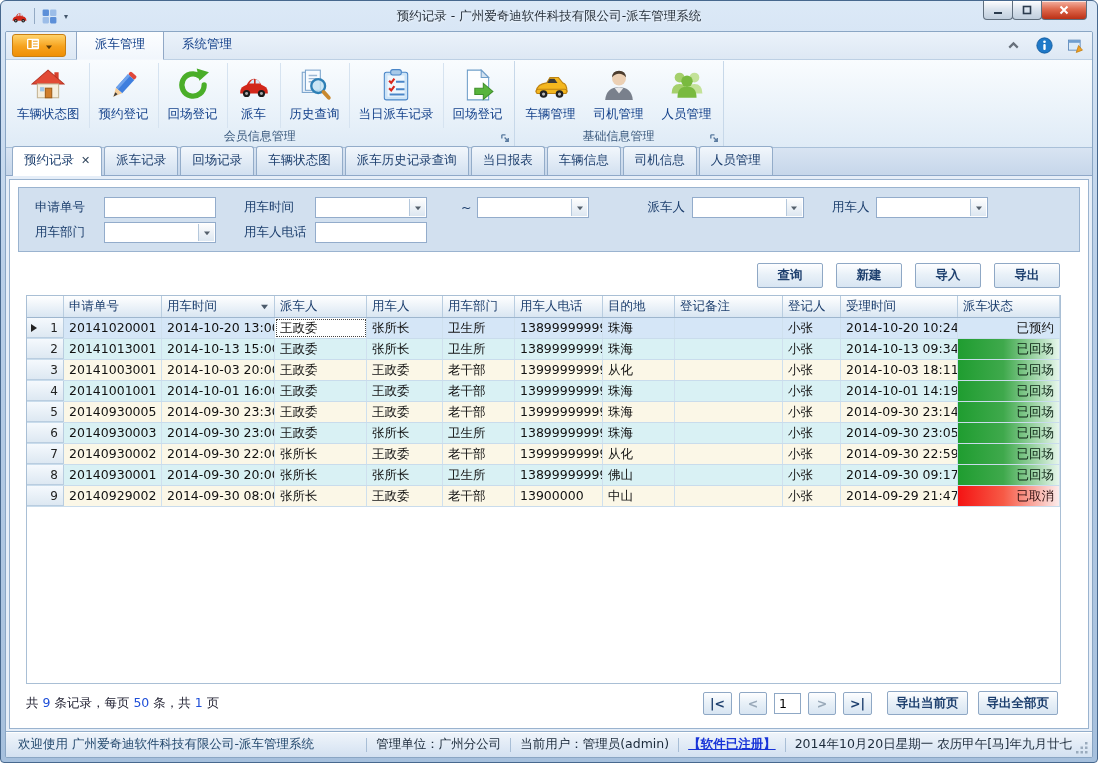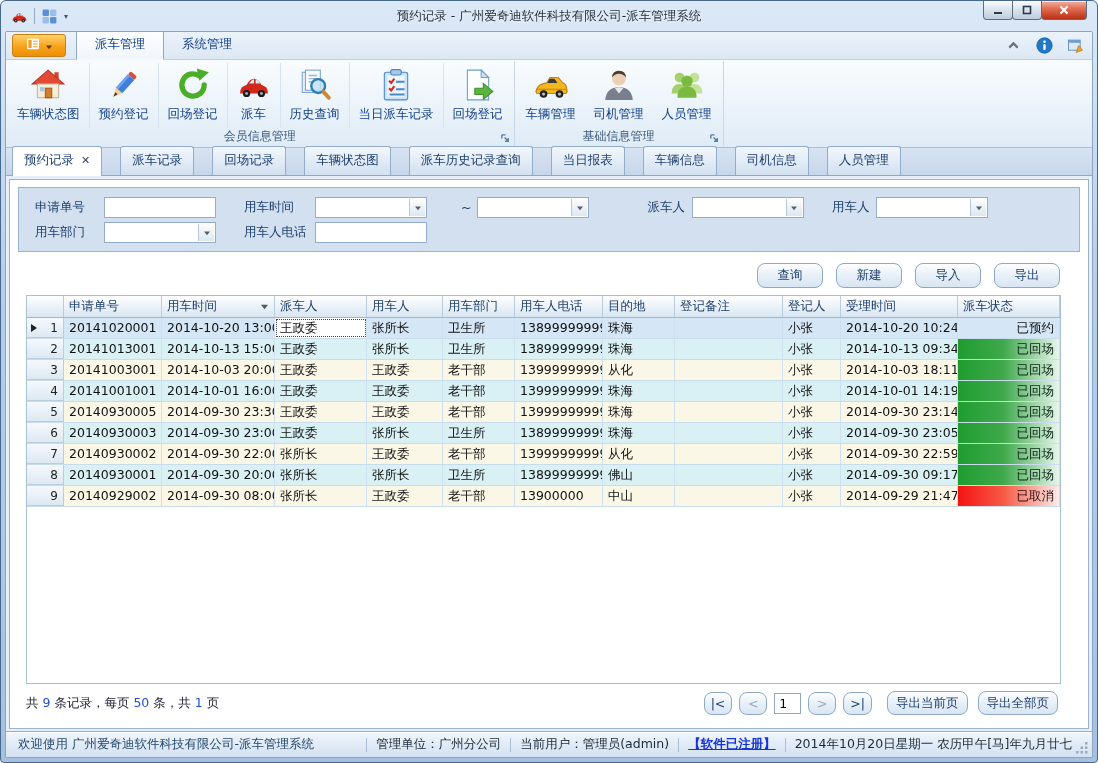--- a/index.html
+++ b/index.html
@@ -50,21 +50,21 @@
   .rbtn { display:flex; flex-direction:column; align-items:center; padding:5px 9px 2px; }
   .rgroup.withsep .rbtn + .rbtn { border-left:1px solid #d6e3f0; }
   .rbtn .ric { width:34px; height:34px; }
   .rbtn .ric svg { width:100%; height:100%; }
   .rbtn .rlbl { margin-top:4px; font-size:12.5px; color:#15428b; white-space:nowrap; }
   .glbl { height:18px; text-align:center; font-size:12px; color:#3b5a7e; line-height:16px; }
   .launcher { position:absolute; right:3px; bottom:2px; width:11px; height:11px; display:inline-flex; }
   .launcher svg { width:100%; height:100%; }
   
   .doctabs { height:28px; background:linear-gradient(#d8e4f2,#c6d6ea);
-    border-bottom:1px solid #8fa8c8; display:flex; align-items:flex-end; padding:12px 0 0 6px; gap:18px; }
+    border-bottom:1px solid #8fa8c8; display:flex; align-items:flex-end; padding:12px 0 0 6px; gap:2px; }
   .dtab { padding:5px 11px 6px; font-size:12.5px; color:#1d3f6e; white-space:nowrap;
     background:linear-gradient(#f2f7fc,#d2e0f0); border:1px solid #93acc9; border-bottom:none;
     border-radius:3px 3px 0 0; display:flex; align-items:center; gap:7px; }
   .dtab.active { background:#fff; margin-bottom:-1px; padding-bottom:7px; }
   .dtab .closex { font-size:11px; font-weight:bold; color:#33475e; line-height:1; }
   
   .client { flex:1; background:#fff; margin:3px 3px 2px; border:1px solid #9ab3cf;
     display:flex; flex-direction:column; overflow:hidden; }
   .search-panel { margin:7px 8px 0; background:#d2e0ef; border:1px solid #9ab3cf; padding:7px 8px 6px 16px; }
   .srow { display:flex; align-items:center; height:25px; }
@@ -74,22 +74,22 @@
   .tin { width:112px; height:21px; border:1px solid #93accb; background:#fff; padding:0 4px;
     font-family:inherit; font-size:12px; }
   .dd { position:relative; width:112px; height:21px; background:#fff; border:1px solid #93accb; }
   .ddcaret { position:absolute; right:1px; top:1px; bottom:1px; width:16px;
     background:linear-gradient(#fdfdfd,#dde7f1); border-left:1px solid #b5c8dc;
     display:flex; align-items:center; justify-content:center; }
   .ddcaret svg { width:8px; height:6px; }
   .tilde { margin:0 6px; color:#1d3f6e; }
   .actions { display:flex; justify-content:flex-end; gap:13px; margin:11px 28px 3px 0; }
   .abtn,.pbtn,.ebtn { background:linear-gradient(#fefeff,#e9f1f8 45%,#d8e5f2);
-    border:1px solid #8fa8c5; border-radius:8px; color:#1d3f6e; font-size:12.5px;
-    display:flex; align-items:center; justify-content:center; }
+    border:1px solid #8fa8c5; border-radius:2px; color:#1d3f6e; font-size:12.5px;
+    display:flex; align-items:center; justify-content:center;font-weight:bold; }
   .abtn { width:66px; height:25px; }
   
   .grid-wrap { flex:1; width:1035px; margin:4px 30px 0 16px; border:1px solid #a9bfd5;
     background:#fff; overflow:hidden; }
   .ghead { display:flex; height:22px; background:linear-gradient(#ffffff,#d9e6f2);
     border-bottom:1px solid #9eb6ce; }
   .hcell { flex:0 0 auto; display:flex; align-items:center; padding:0 5px;
     border-right:1px solid #b9cde0; color:#1d3f6e; font-size:12.5px; white-space:nowrap; overflow:hidden; }
   .hcell .sort { margin-left:auto; display:inline-flex; padding-left:4px; }
   .hcell .sort svg { width:9px; height:7px; }

